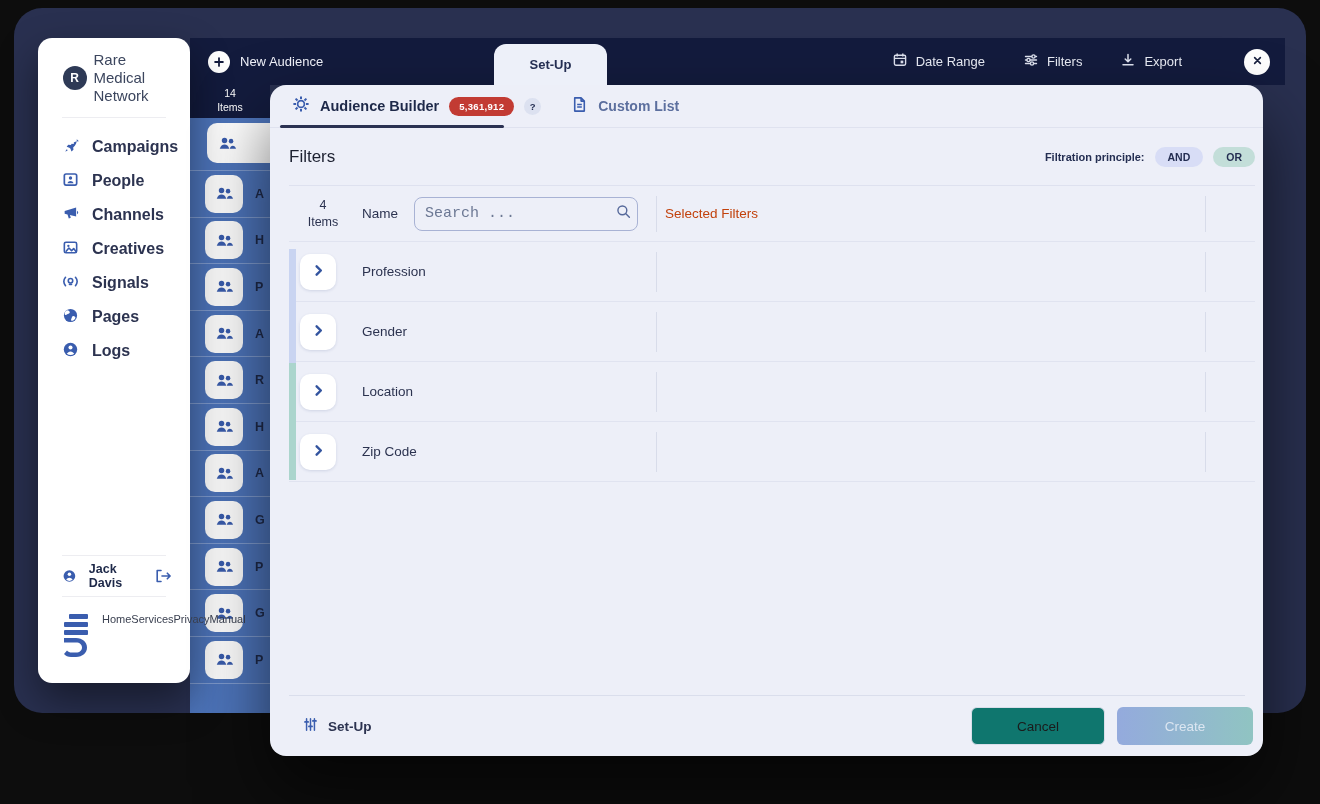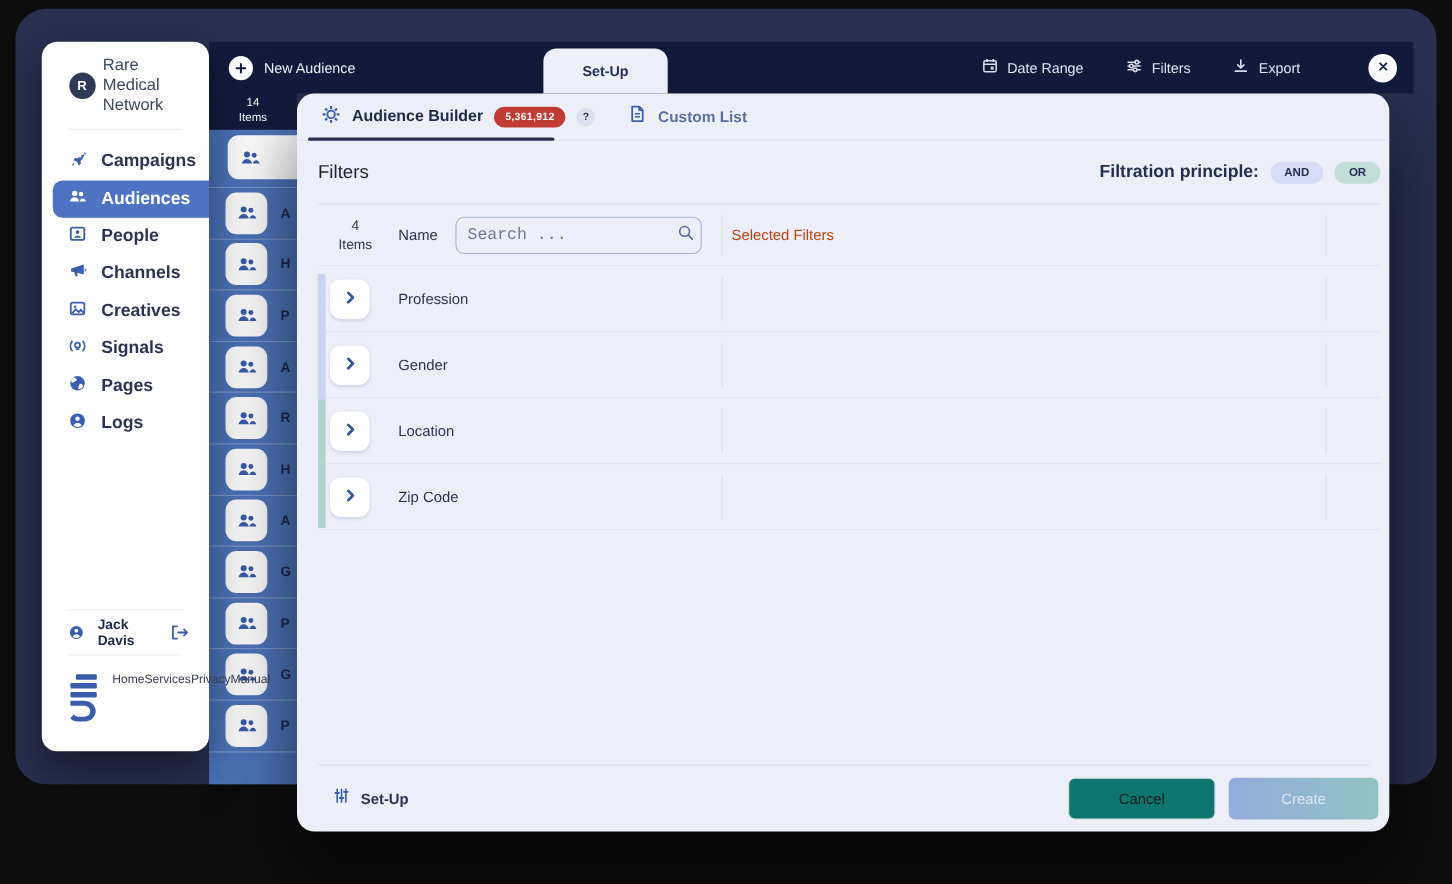--- a/index.html
+++ b/index.html
@@ -80,21 +80,21 @@
               font-size:9.5px; font-weight:bold; display:flex; align-items:center; justify-content:center; cursor:pointer; }
   .mtab2 { margin-left:30px; }
   .mtab2 .mtab-label { font-size:14px; font-weight:bold; color:#5c6f9e; }
   .mtab svg { color:#3a5dae; }
   .tab-underline { position:absolute; left:10px; bottom:-1px; width:224px; height:3px;
                    background:#2b3252; border-radius:2px; }
 
   .filters-row { height:57px; display:flex; align-items:center; padding:0 8px 0 19px; }
   .filters-title { font-size:17px; color:#1c2030; font-weight:500; }
   .filtration { margin-left:auto; display:flex; align-items:center; gap:10px; }
-  .filtration-label { font-size:16px; font-weight:bold; color:#242e52; }
+  .filtration-label { font-size:11px; font-weight:bold; color:#242e52; }
   .pill { font-size:10.5px; font-weight:bold; color:#242e52; padding:4px 13px; border-radius:10px; cursor:pointer; }
   .pill.and { background:#d8ddf6; }
   .pill.or  { background:#c3ded9; }
   .mdiv { height:1px; background:#dee1ef; margin:0 8px 0 19px; }
 
   .table-wrap { margin:0 8px 0 19px; position:relative; }
   .thead { height:55px; display:flex; align-items:center; position:relative; }
   .count-cell { width:68px; text-align:center; font-size:12.5px; color:#2c3350; line-height:1.3; }
   .name-head { margin-left:5px; font-size:13.5px; color:#2c3350; }
   .search-box { margin-left:16px; width:224px; height:34px; border:1.5px solid #a8b2d4; border-radius:8px;
@@ -199,31 +199,20 @@
       <div class="nav-item">
         <span>
           <svg width="17" height="17" viewBox="0 0 16 16" fill="currentColor">
               <path d="M13.9 2.1c.3 2.8-1 5.7-3.4 7.7l.3 2.3-1.9 1.5-.9-2.5-1.1-1.1-2.5-.9 1.5-1.9 2.3.3c2-2.4 4.9-3.7 7.7-3.4z"></path>
               <circle cx="10.3" cy="5.7" r="1" fill="#fff"></circle>
               <path d="M4.5 11.5c-.9.9-1.3 2.2-1.3 2.2s1.3-.4 2.2-1.3z"></path>
             </svg>
         </span>
         <span>Campaigns</span>
       </div>
-      <div class="nav-item active">
-        <span>
-          <svg width="17" height="17" viewBox="0 0 16 16" fill="currentColor">
-              <circle cx="5.5" cy="5.5" r="2.3"></circle>
-              <circle cx="11" cy="6" r="1.9"></circle>
-              <path d="M1.5 12.4c.6-2.3 2.2-3.6 4-3.6s3.4 1.3 4 3.6z"></path>
-              <path d="M9.9 12.4c.4-1.6 1.4-2.6 2.6-2.6 1.2 0 2.2.9 2.7 2.6z"></path>
-            </svg>
-        </span>
-        <span>Audiences</span>
-      </div>
       <div class="nav-item">
         <span>
           <svg width="17" height="17" viewBox="0 0 16 16" fill="none" stroke="currentColor" stroke-width="1.6">
               <rect x="2.2" y="2.8" width="11.6" height="10.4" rx="1.6"></rect>
               <circle cx="8" cy="6.6" r="1.6" fill="currentColor" stroke="none"></circle>
               <path d="M5.1 11.5c.5-1.4 1.7-2.1 2.9-2.1s2.4.7 2.9 2.1z" fill="currentColor" stroke="none"></path>
             </svg>
         </span>
         <span>People</span>
       </div>

